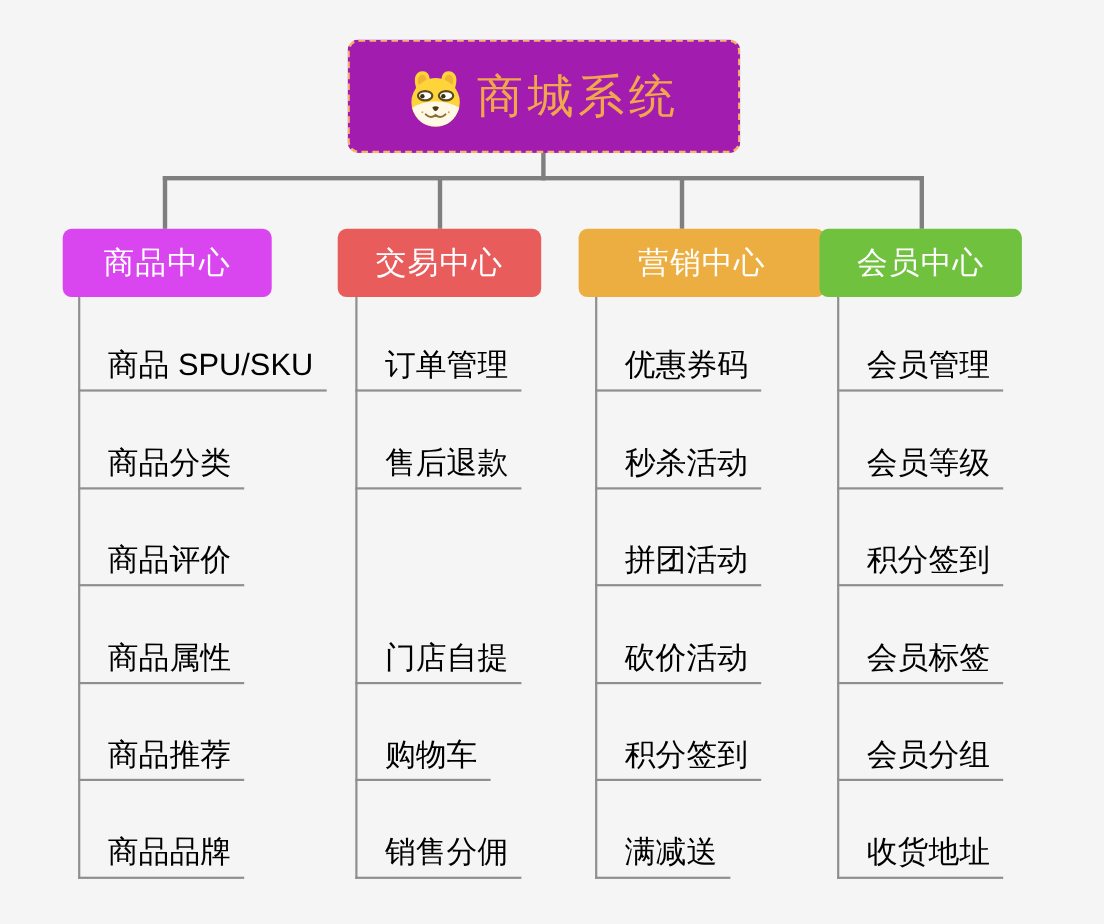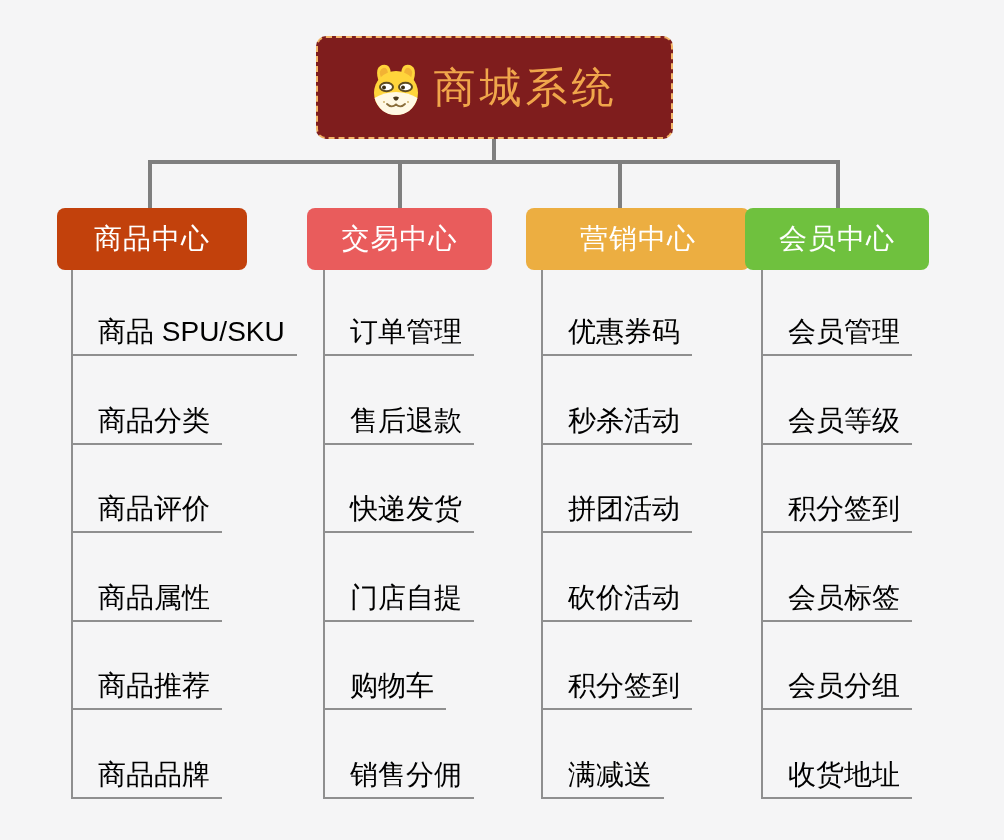--- a/index.html
+++ b/index.html
@@ -6,21 +6,21 @@
   body{
     width:1004px;height:840px;position:relative;overflow:hidden;
     background:#f5f5f6;
     font-family:"Liberation Sans","DejaVu Sans",sans-serif;
   }
   .stage{position:absolute;inset:0;}
 
   
   .root-node{
     position:absolute;left:316px;top:36px;width:357px;height:103px;
-    background:#7f1d1d;border:2px dashed #f3b567;border-radius:10px;
+    background:#a21caf;border:2px dashed #f3b567;border-radius:10px;
     box-sizing:border-box;
     display:flex;align-items:center;justify-content:center;gap:14px;
   }
   .root-label{
     font-size:42px;letter-spacing:4px;color:#f0a64b;line-height:1;
     white-space:nowrap;
   }
   .doge{width:48px;height:54px;flex:0 0 auto;margin-top:2px;}
 
   
@@ -90,21 +90,21 @@
       <circle cx="31" cy="25.4" r="2" fill="#3c2f12"></circle>
 
       <path d="M21,35.5 Q24,33.5 27,35.5 Q25.8,38.8 24,38.8 Q22.2,38.8 21,35.5 Z" fill="#4a3a1c"></path>
       <path d="M15,42 Q19.5,46.5 24,42.5 Q28.5,46.5 33,42" fill="none" stroke="#8a6d3b" stroke-width="1.8" stroke-linecap="round"></path>
       <circle cx="12" cy="40" r="0.9" fill="#c9a85c"></circle>
       <circle cx="36" cy="40" r="0.9" fill="#c9a85c"></circle>
     </svg>
     <span class="root-label">商城系统</span>
   </div>
 
-  <div class="hdr hdr-0" style="background: #c2410c;">
+  <div class="hdr hdr-0" style="background: #d946ef;">
       <span>商品中心</span>
     </div>
   <div class="hdr hdr-1" style="background: rgb(233, 92, 92);">
       <span>交易中心</span>
     </div>
   <div class="hdr hdr-2" style="background: rgb(236, 174, 65);">
       <span>营销中心</span>
     </div>
   <div class="hdr hdr-3" style="background: rgb(111, 193, 62);">
       <span>会员中心</span>
@@ -112,21 +112,20 @@
 
   <div class="leaf col-0 row-0">商品 SPU/SKU</div>
   <div class="leaf col-0 row-1">商品分类</div>
   <div class="leaf col-0 row-2">商品评价</div>
   <div class="leaf col-0 row-4">商品推荐</div>
   <div class="leaf col-0 row-3">商品属性</div>
   <div class="leaf col-0 row-5">商品品牌</div>
 
   <div class="leaf col-1 row-0">订单管理</div>
   <div class="leaf col-1 row-1">售后退款</div>
-  <div class="leaf col-1 row-2">快递发货</div>
   <div class="leaf col-1 row-3">门店自提</div>
   <div class="leaf col-1 row-4">购物车</div>
   <div class="leaf col-1 row-5">销售分佣</div>
 
   <div class="leaf col-2 row-0">优惠券码</div>
   <div class="leaf col-2 row-1">秒杀活动</div>
   <div class="leaf col-2 row-2">拼团活动</div>
   <div class="leaf col-2 row-3">砍价活动</div>
   <div class="leaf col-2 row-4">积分签到</div>
   <div class="leaf col-2 row-5">满减送</div>

